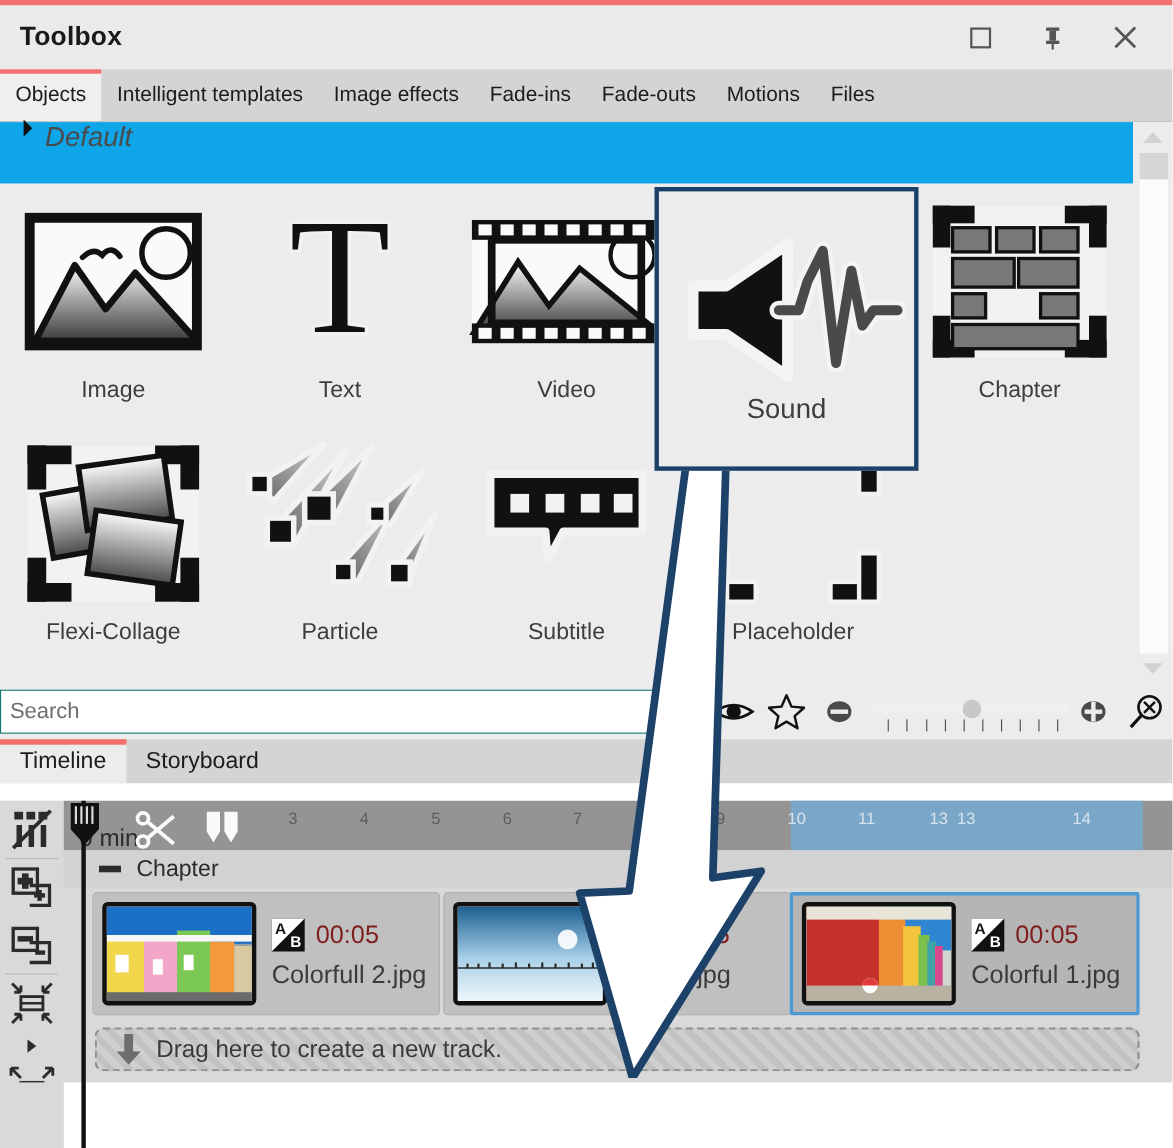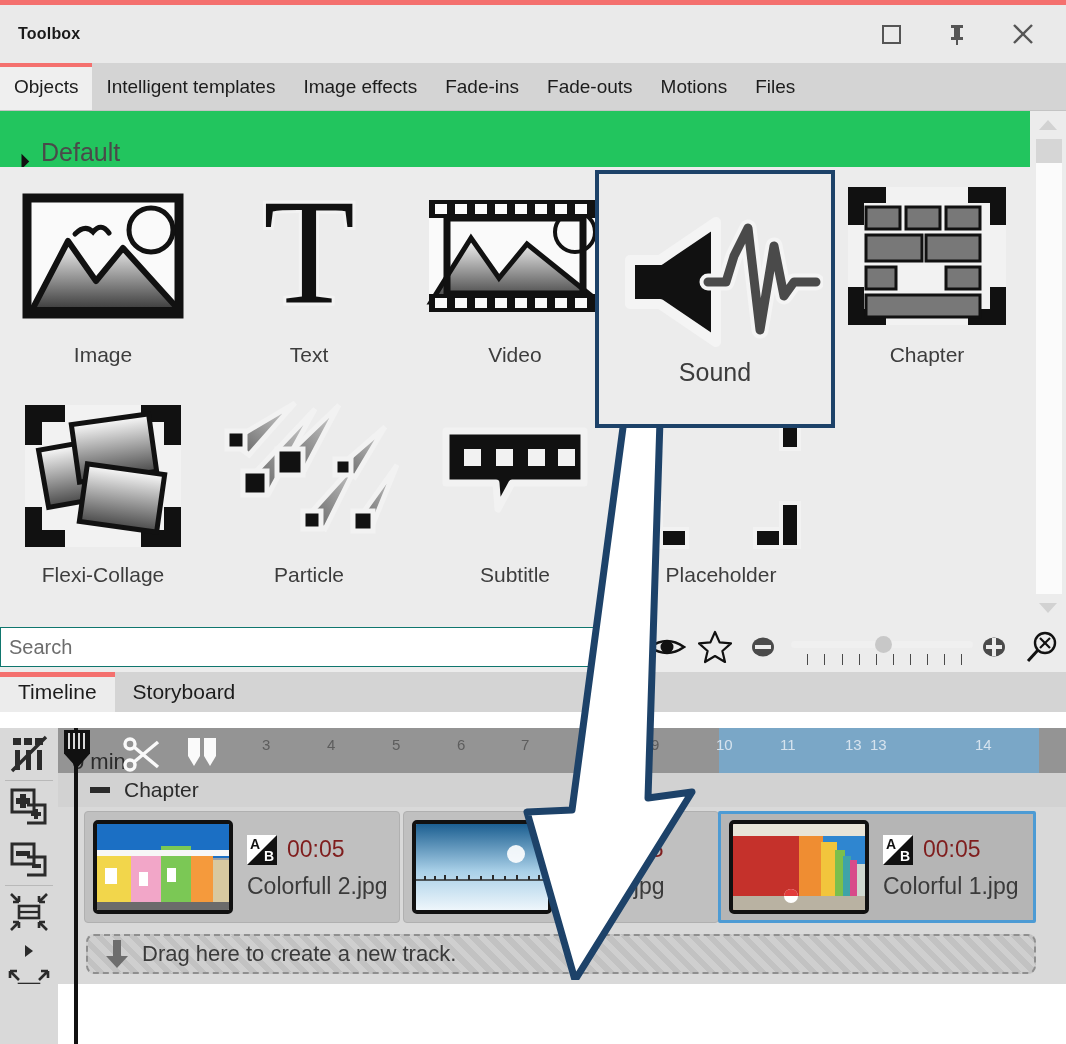--- a/index.html
+++ b/index.html
@@ -18,21 +18,21 @@
     background: #f4706e;
   }
 
   
   .titlebar {
     position: absolute; left: 0; top: 5px; width: 1066px; height: 58px;
     background: #eaeaea;
     display: flex; align-items: center;
   }
   .win-title {
-    font-size: 16px; font-weight: bold; color: #1a1a1a;
+    font-size: 24px; font-weight: bold; color: #1a1a1a;
     margin-left: 18px; letter-spacing: .2px;
   }
   .win-btns {
     margin-left: auto; display: flex; align-items: center; gap: 40px;
     margin-right: 30px;
   }
   .win-btn { width: 26px; height: 26px; position: relative; cursor: default; }
   .ico-maximize { border: 2px solid #555; width: 19px; height: 19px; margin: 4px auto; }
   .ico-pin svg, .ico-close svg { display: block; }
 
@@ -50,22 +50,22 @@
   }
   .tab.active { background: #efefef; }
   .tab.active::before {
     content: ""; position: absolute; left: 0; right: 0; top: 0; height: 4px;
     background: #f4706e;
   }
 
   
   .group-header {
     position: absolute; left: 0; top: 111px; width: 1030px; height: 56px;
-    background: #22c55e;
-    display: flex; align-items: flex-end;
+    background: #0ea5e9;
+    display: flex; align-items: flex-start; font-style: italic;
   }
   .group-tri {
     width: 0; height: 0; margin-left: 16px; margin-right: 14px;
     border-left: 11px solid transparent;
     border-bottom: 11px solid #111;
     transform: rotate(-45deg);
   }
   .group-label { font-size: 25px; color: #4a4a4a; }
 
   

